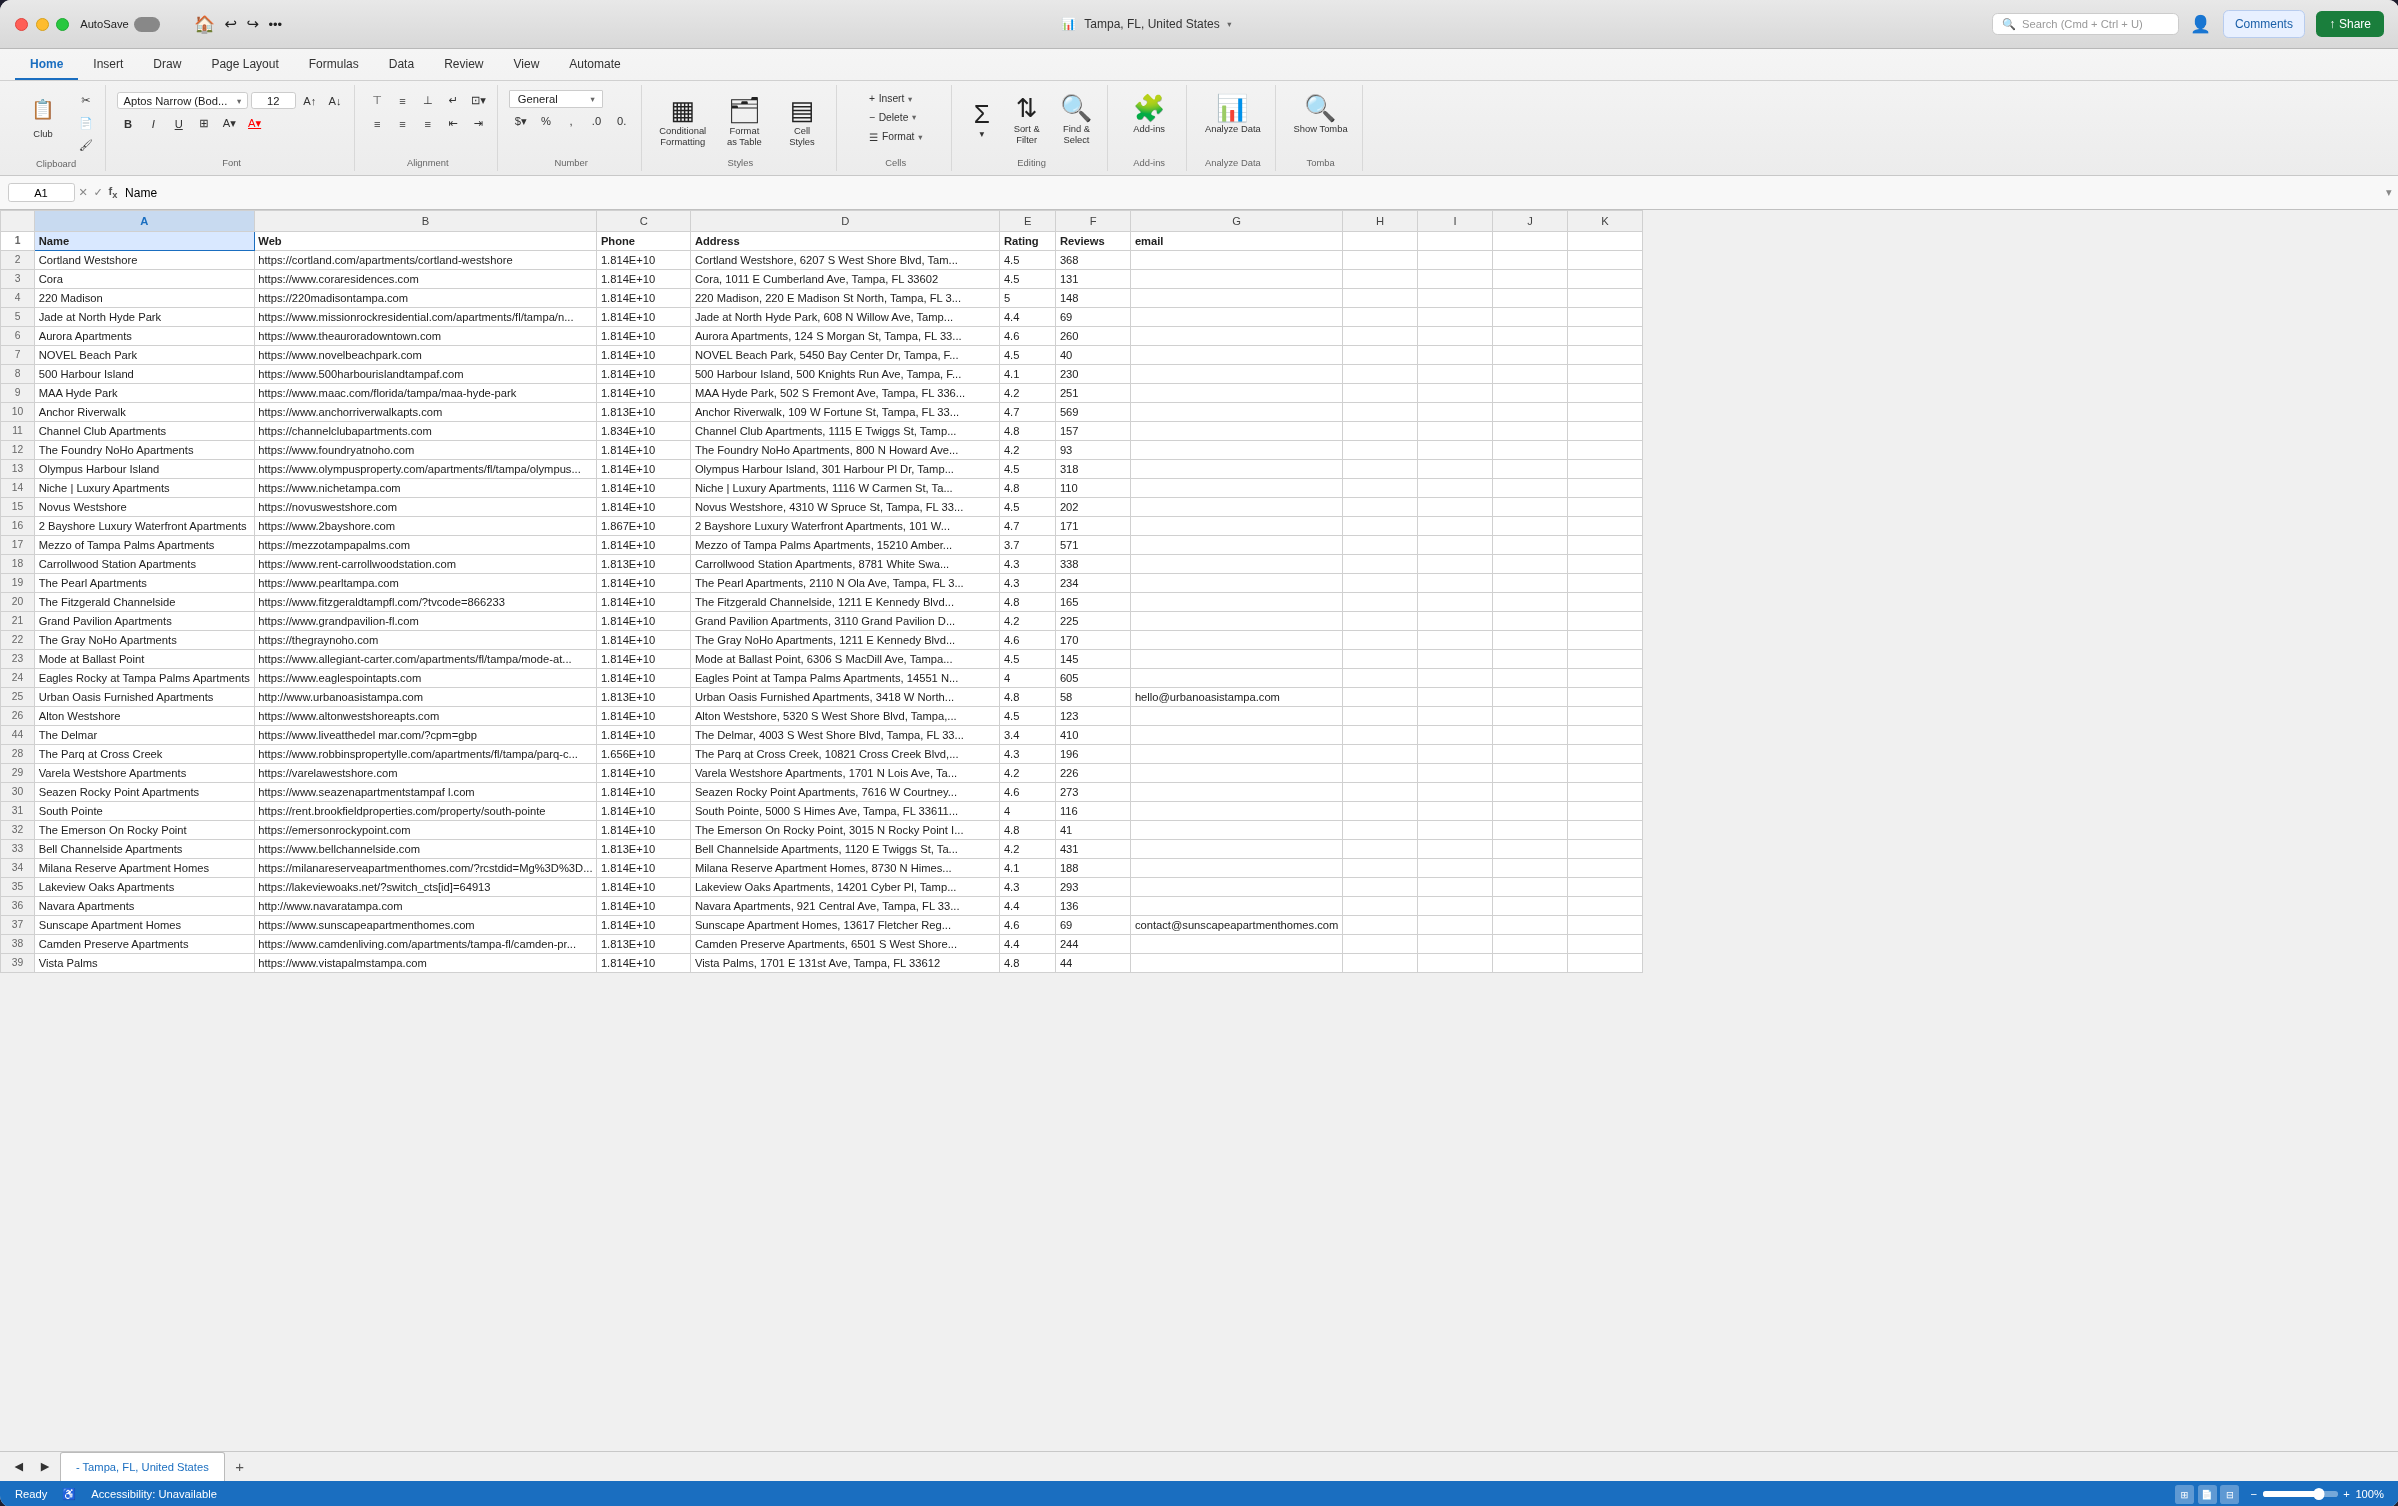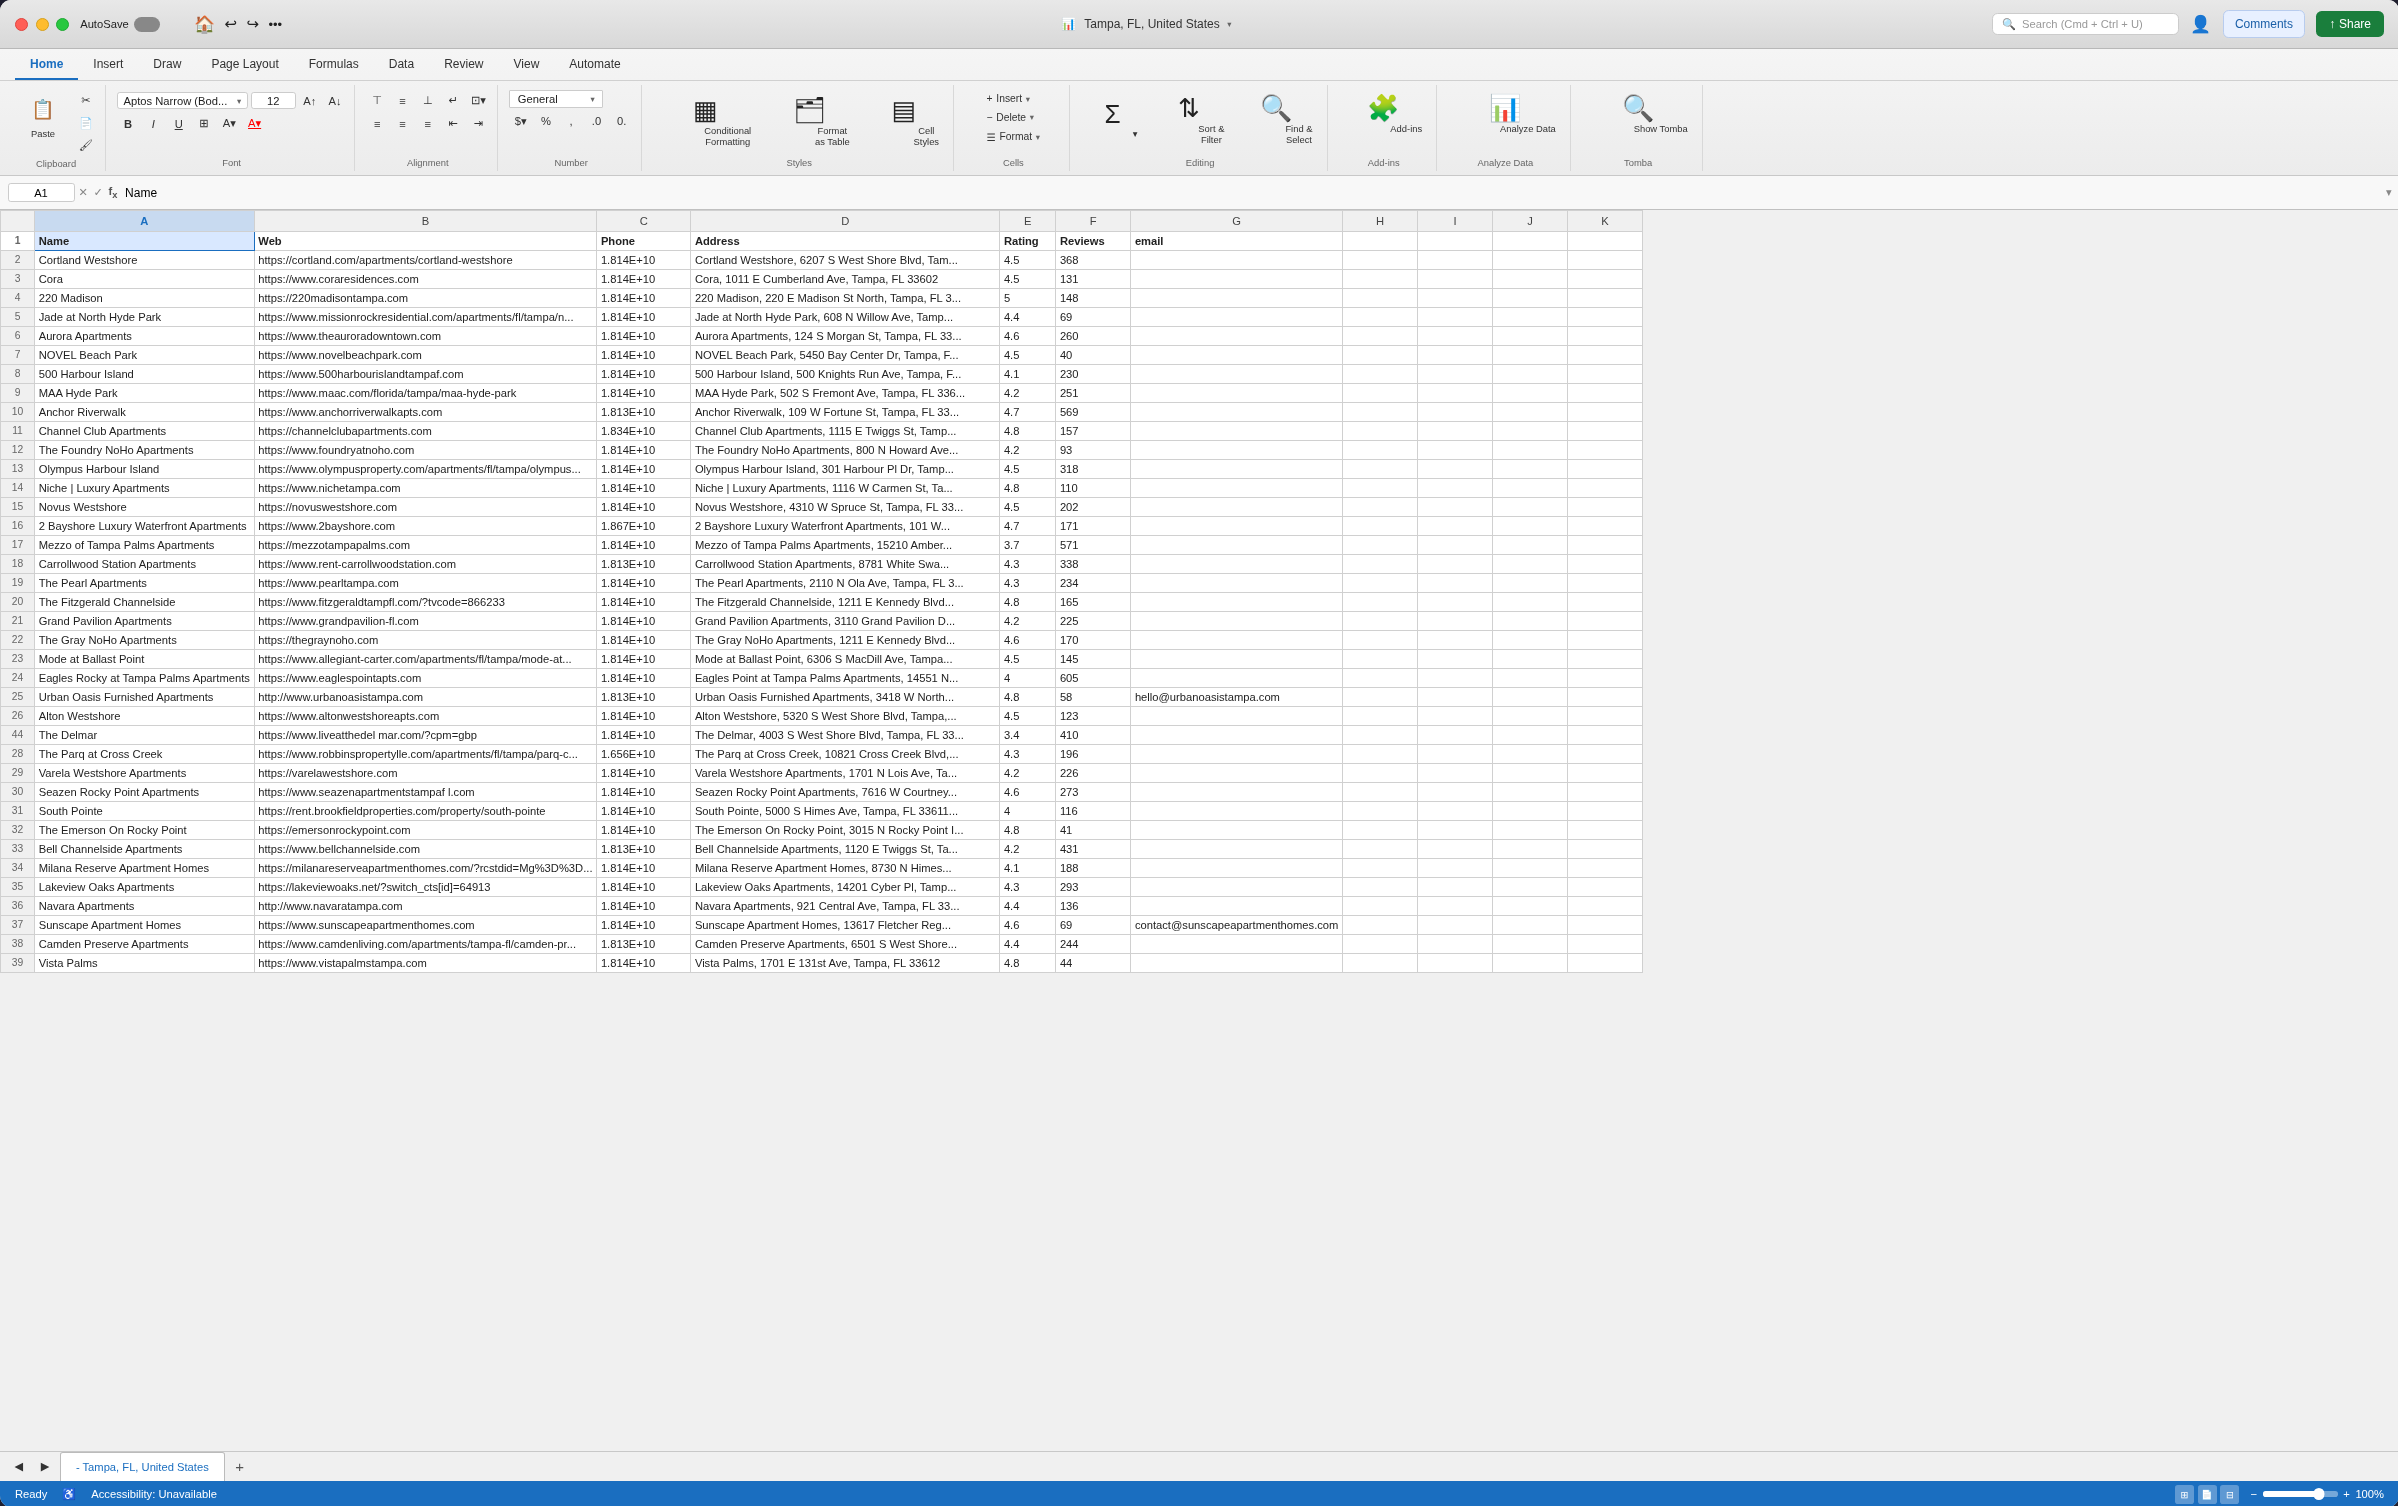--- a/index.html
+++ b/index.html
@@ -448,21 +448,21 @@
       display: flex;
       flex-direction: column;
       align-items: center;
       cursor: pointer;
       padding: 3.7px 5.6px;
       border-radius: 3.7px;
       border: 0.9px solid transparent;
       min-width: 52px;
     }
     .big-btn-icon { font-size: 26px; line-height: 1; }
-    .big-btn-label { font-size: 9.4px; color: #333; text-align: center; line-height: 1.2; margin-top: 1.9px; margin-left: 45px; }
+    .big-btn-label { font-size: 9.4px; color: #333; text-align: center; line-height: 1.2; margin-top: 1.9px; }
 
     .ribbon-row {
       display: flex;
       align-items: center;
       gap: 2.8px;
     }
 
     .chevron { font-size: 8.4px; color: #666; }
 
     
@@ -564,21 +564,21 @@
       <div class="ribbon-tab">View</div>
       <div class="ribbon-tab">Automate</div>
     </div>
 
     <div class="ribbon-content">
 
       <div class="ribbon-group">
         <div class="ribbon-group-content">
           <div class="ribbon-btn" style="min-width:56px;">
             <div class="ribbon-btn-icon">📋</div>
-            <span>Paste</span>
+            <span>Club</span>
           </div>
           <div style="display:flex;flex-direction:column;gap:1.9px;">
             <div class="mini-btn" title="Cut">✂</div>
             <div class="mini-btn" title="Copy">📄</div>
             <div class="mini-btn" title="Format Painter">🖌</div>
           </div>
         </div>
         <div class="ribbon-group-label">Clipboard</div>
       </div>
 

